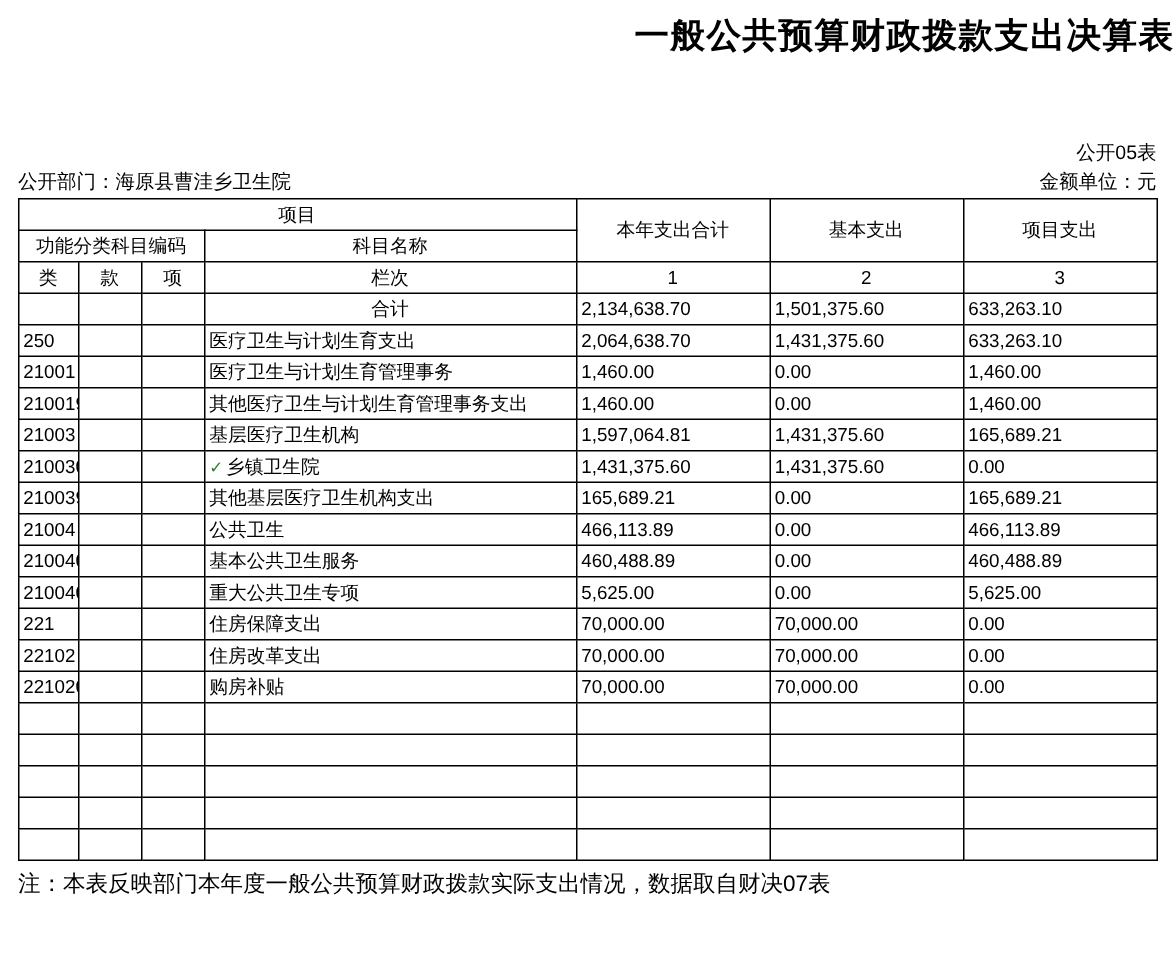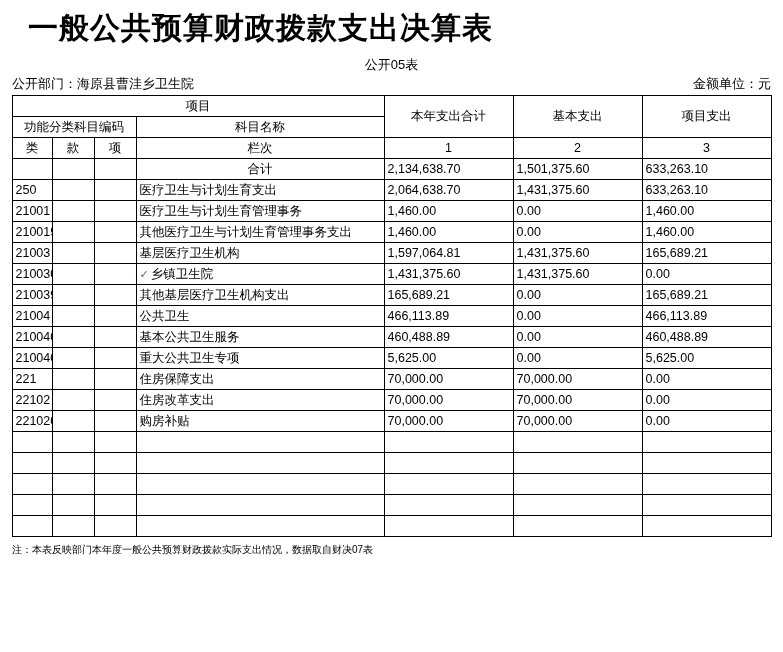--- a/index.html
+++ b/index.html
@@ -14,40 +14,41 @@
     color: #000;
     overflow: hidden;
   }
   .page {
     position: relative;
     width: 783px;
     height: 652px;
     box-sizing: border-box;
   }
   .title {
-    text-align: left;
-    font-size: 30px;
+    text-align: right;
+    font-size: 23px;
     font-weight: bold;
     letter-spacing: 1px;
     padding-top: 8px;
     padding-bottom: 6px;
     font-family: "Liberation Serif", serif;
     padding-left: 28px;
   }
   .meta-row {
     display: flex;
     justify-content: space-between;
     align-items: flex-end;
     font-size: 13px;
     padding: 0 12px;
     height: 19px;
     line-height: 19px;
   }
   .meta-row.first {
-    justify-content: center;
+    justify-content: flex-end;
+    margin-top: 47px;
   }
   .meta-left { white-space: nowrap; }
   .meta-right { white-space: nowrap; }
 
   table.sheet {
     border-collapse: collapse;
     width: 759px;
     margin: 2px auto 0 auto;
     table-layout: fixed;
   }
@@ -74,21 +75,21 @@
   col.w-num  { width: 129px; }
 
   .hdr-tall { height: 76px; }
   .hdr-item { height: 22px; }
 
   .name-ind1 { padding-left: 16px; margin-top: 36px; }
 
   .blank-row td { height: 21px; }
 
   .footnote {
-    font-size: 10px;
+    font-size: 15px;
     padding: 6px 0 0 12px;
   }
 
   .tick {
     color: #2e7d32;
     font-size: 11px;
     margin-right: 2px;
   }
 </style>
 </head>

